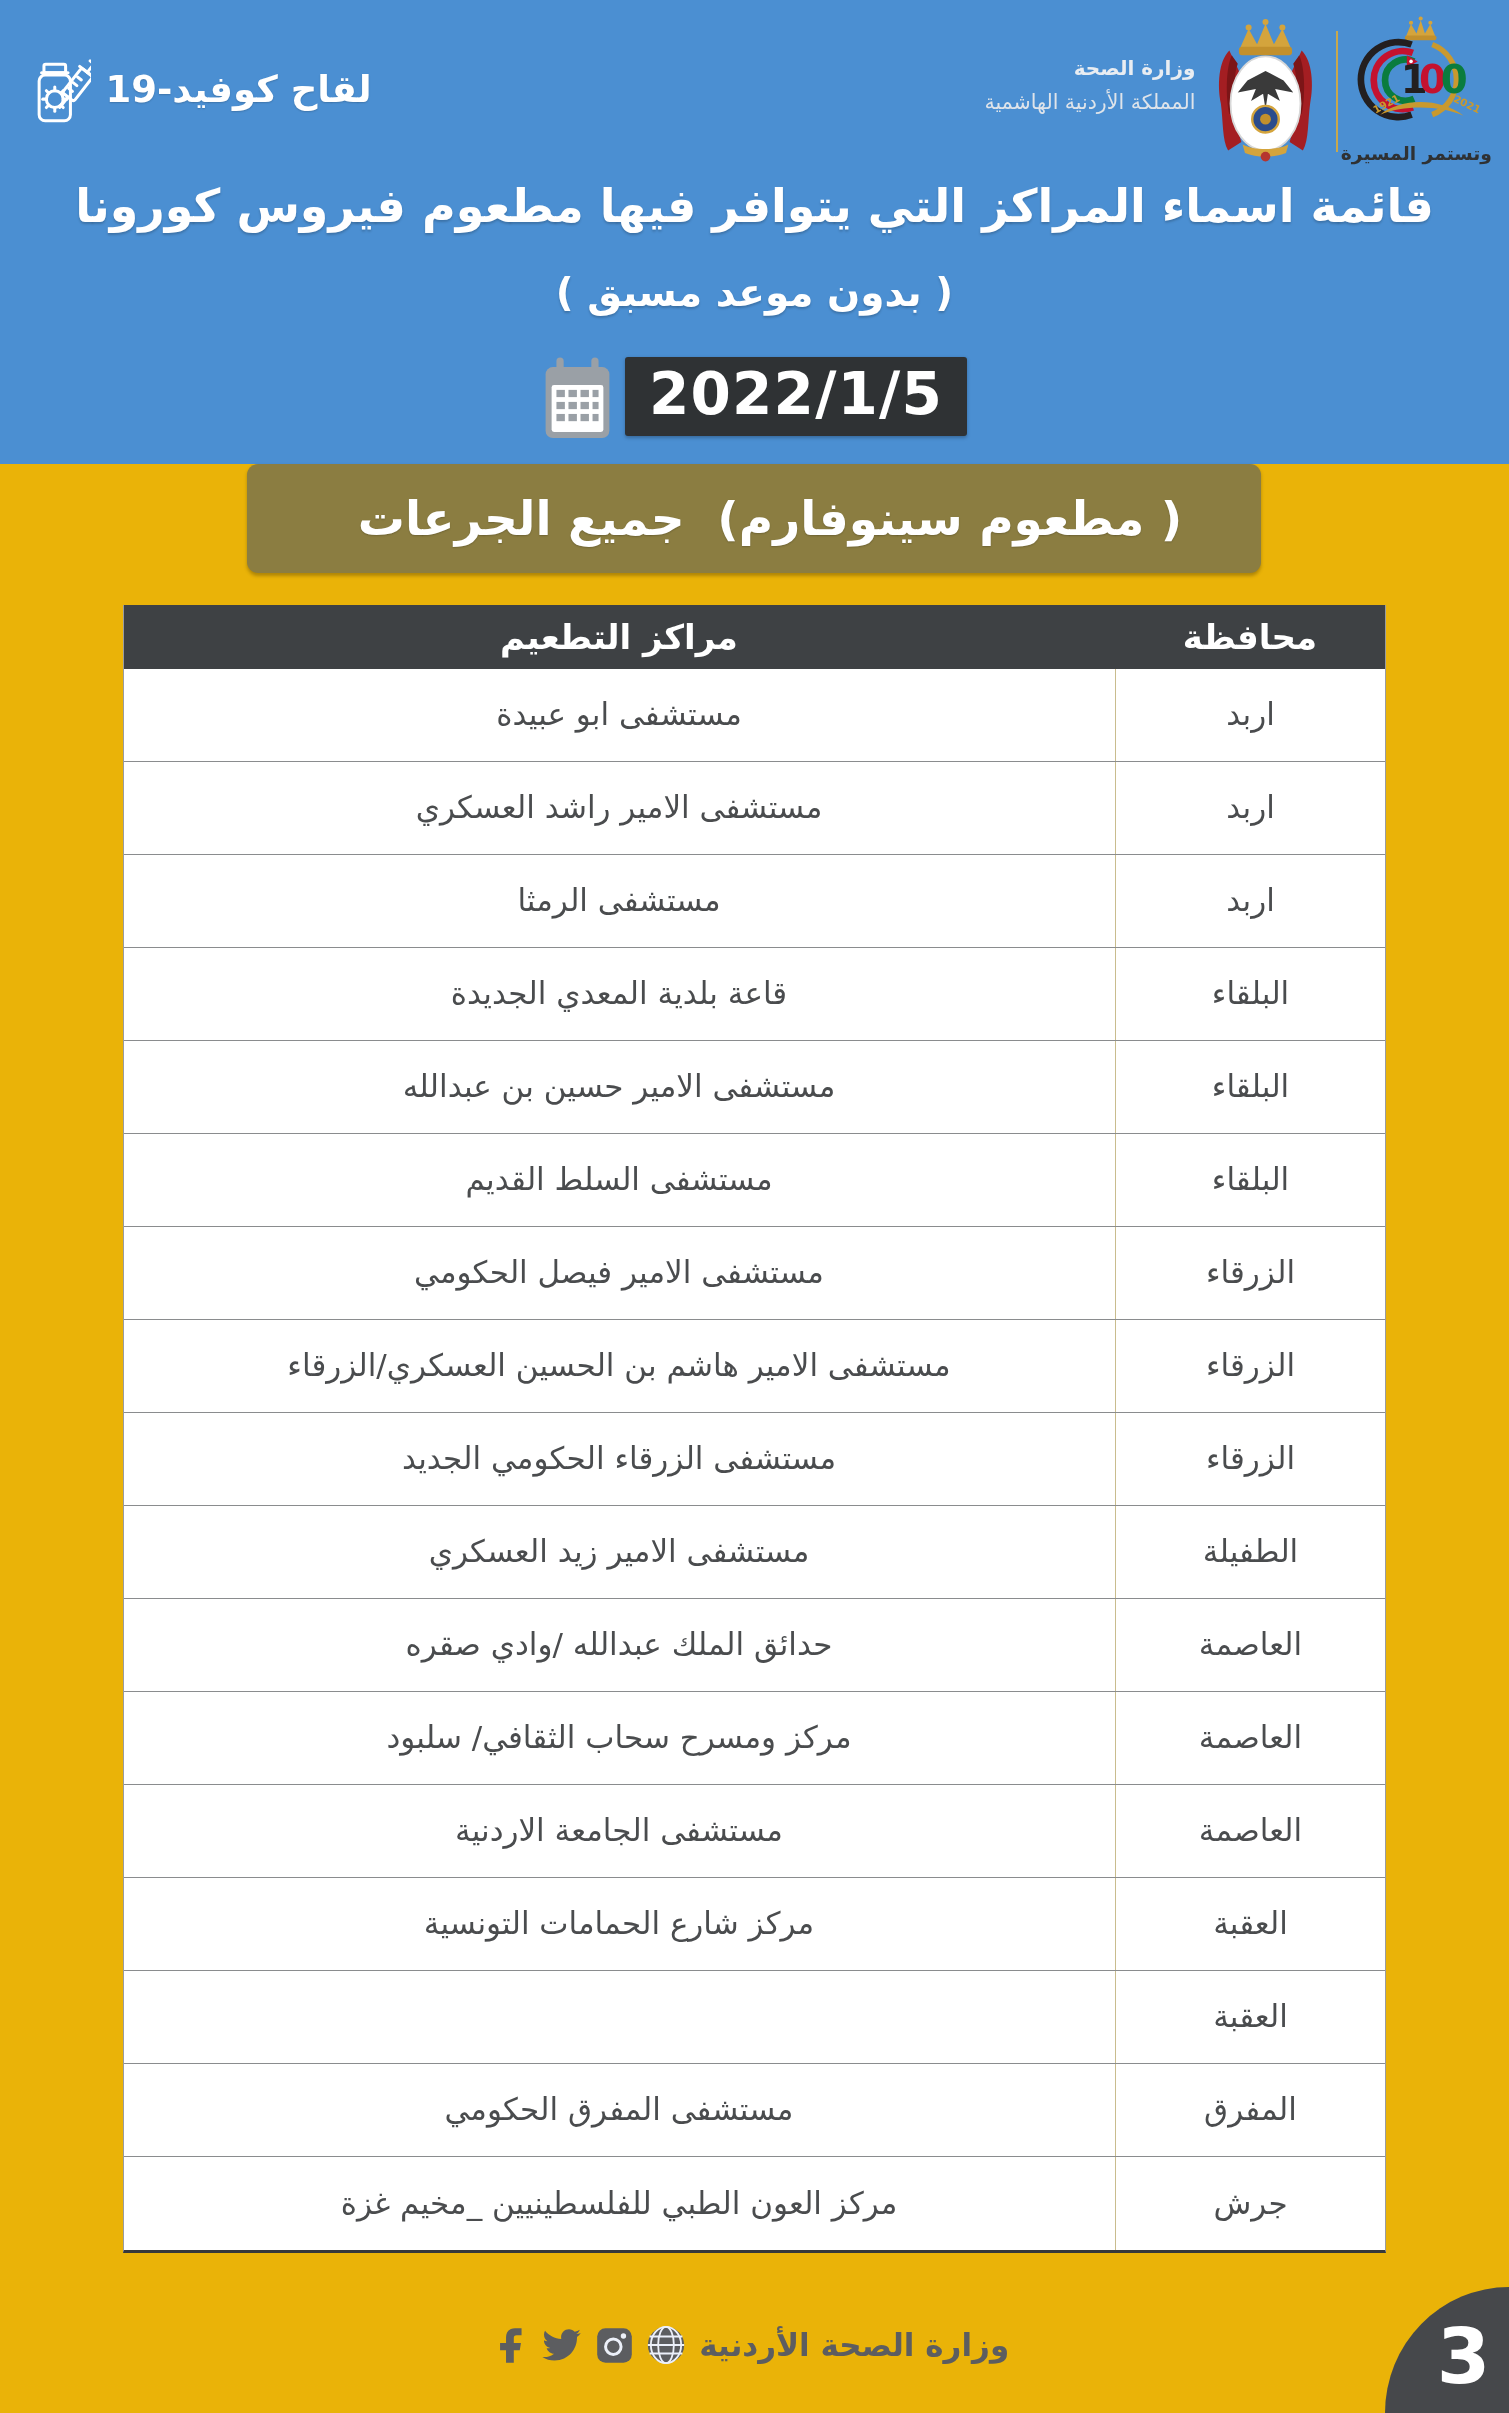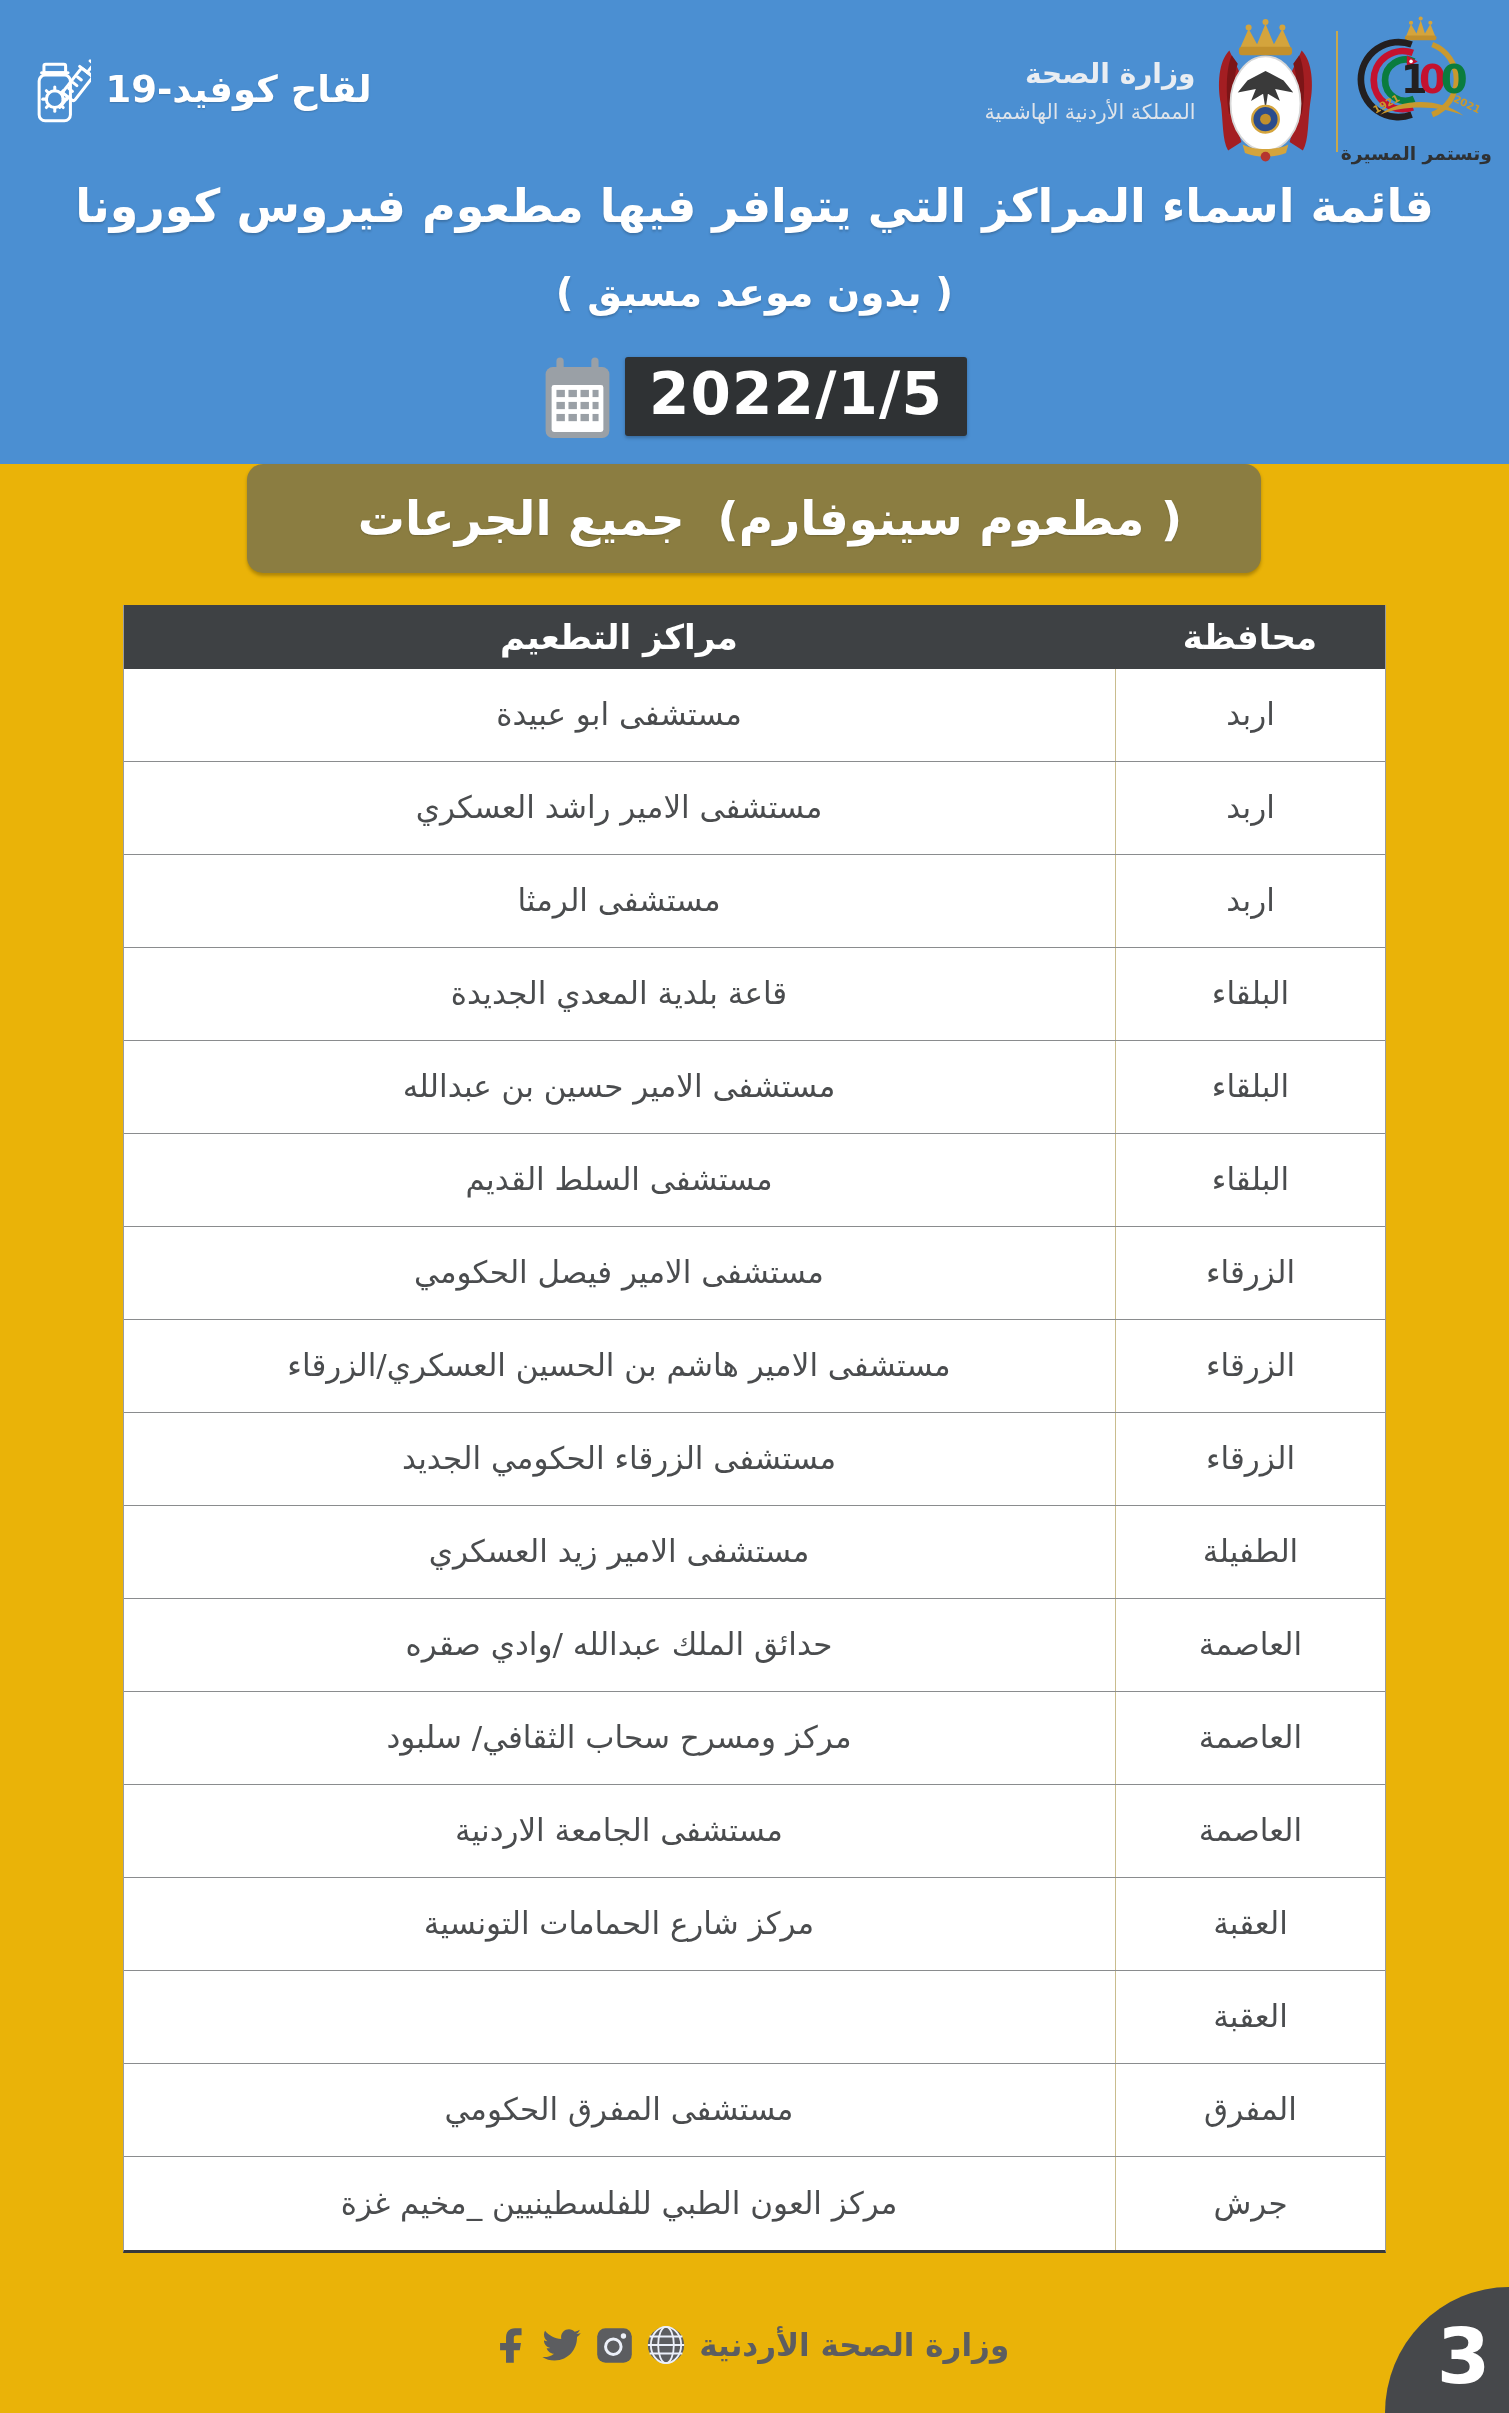--- a/index.html
+++ b/index.html
@@ -10,21 +10,21 @@
   
   .header { position:absolute; top:0; left:0; width:1509px; height:464px; background:#4b8fd2; }
 
   .badge { position:absolute; top:51px; left:33px; display:flex; align-items:center; gap:14.5px; }
   .badge-label { color:#fff; font-weight:bold; font-size:37px; white-space:nowrap;
                  text-shadow:0 1.2px 1.8px rgba(0,0,0,.18); }
   .vial-icon { width:58px; height:77px; }
 
   .ministry { position:absolute; top:13.3px; right:17px; display:flex; align-items:flex-start; }
   .ministry-text { text-align:right; margin-top:43px; margin-right:12px; }
-  .ministry-name { color:#e9edf2; font-weight:bold; font-size:28px; line-height:1.25; }
+  .ministry-name { color:#e9edf2; font-weight:bold; font-size:20px; line-height:1.25; }
   .ministry-kingdom { color:#dfe4ea; font-size:20.5px; margin-top:8.4px; }
   .coat-svg { width:109px; height:152px; margin:0 3.6px; }
   .gold-divider { width:2.4px; height:121px; background:#c9a84c; margin:18px 12px 0 12px; }
   .centennial { width:142px; text-align:center; }
   .centennial-svg { width:130px; height:118px; display:block; margin:0 auto; }
   .centennial-tagline { color:#2f3133; font-weight:bold; font-size:18.7px; margin-top:12px; white-space:nowrap; }
 
   .title { position:absolute; top:179px; left:0; width:100%; text-align:center; color:#fff;
            font-weight:bold; font-size:46px; text-shadow:0 1.8px 2.4px rgba(0,0,0,.2); }
   .subtitle { position:absolute; top:270px; left:0; width:100%; text-align:center; color:#fff;
@@ -32,21 +32,21 @@
 
   .date-row { position:absolute; top:351px; left:0; width:100%; display:flex;
               justify-content:center; align-items:center; gap:12px; }
   .calendar-icon { width:71px; height:91px; }
   .date-box { background:#2f3234; border-radius:3px; padding:1.2px 24px 4.8px 24px;
               color:#fff; font-weight:bold; font-size:58px; letter-spacing:1.2px; line-height:1.25;
               box-shadow:0 1.8px 3.6px rgba(0,0,0,.25); }
 
   
   .banner { position:absolute; top:464px; left:247px; width:1014px; height:109px; background:#8b7d41;
-            border-radius:16px; display:flex; align-items:center; justify-content:center;
+            border-radius:11px; display:flex; align-items:center; justify-content:center;
             box-shadow:0 2.4px 3.6px rgba(0,0,0,.25);padding-left:32px; }
   .banner-label { color:#fff; font-weight:bold; font-size:47px; white-space:pre;
                   text-shadow:0 1.2px 1.8px rgba(0,0,0,.2); }
 
   
   .table { position:absolute; top:605px; left:123px; width:1263px; direction:rtl;
            border-left:0.6px solid #9a9c9e; border-right:0.6px solid #9a9c9e;
            border-bottom:3.6px solid #37393b; background:#fff; }
   .t-header { display:grid; grid-template-columns:270px 992px; height:64px; background:#3e4144; }
   .t-header .h-cell { display:flex; align-items:center; justify-content:center;

